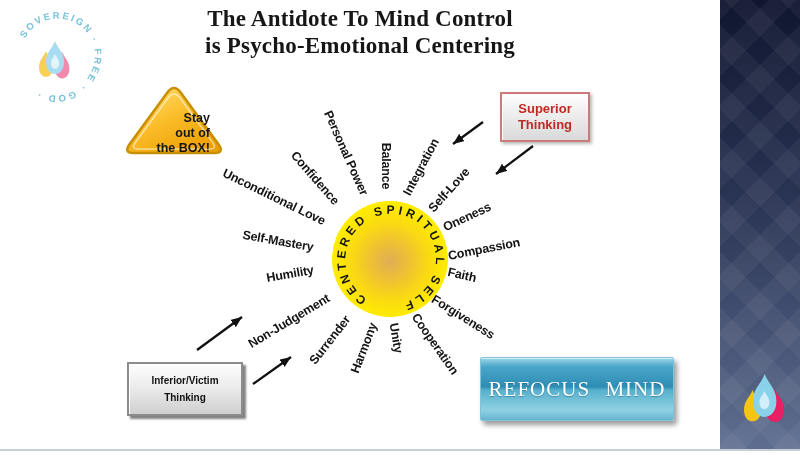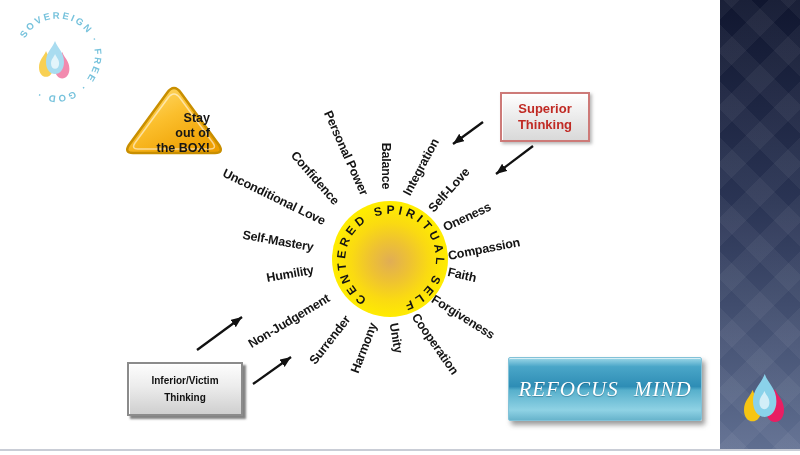--- a/index.html
+++ b/index.html
@@ -35,27 +35,26 @@
   
   .inf-box{
     position:absolute;left:127px;top:362px;width:112px;height:50px;
     border:2px solid #8b8b8b;background:linear-gradient(180deg,#fdfdfd 0%,#ececec 45%,#cfcfcf 100%);
     box-shadow:3px 3px 2px rgba(90,90,90,.75), inset 1px 1px 0 #ffffff;
     display:flex;flex-direction:column;align-items:center;justify-content:center;
     color:#111;font-weight:700;font-size:10px;line-height:17px;text-align:center;
   }
   
   .refocus{
-    position:absolute;left:508px;top:357px;width:192px;height:62px;
+    position:absolute;left:480px;top:357px;width:192px;height:62px;
     border:1px solid #82c2d8;border-radius:2px;
     background:linear-gradient(180deg,#9ed8e8 0%,#4aa6c8 14%,#2e8db5 46%,#57b0cc 52%,#8fd2e4 84%,#68b4cc 100%);
     box-shadow:3px 4px 5px rgba(90,90,90,.6), inset 0 1px 0 rgba(255,255,255,.6);
     display:flex;flex-direction:column;color:#ffffff;
     font-family:"Liberation Serif",serif;
-    font-style:italic;
   }
   .refocus .l1{flex:1.05;display:flex;align-items:center;justify-content:center;
     font-size:21px;word-spacing:9px;letter-spacing:1px;text-shadow:0 1px 1px rgba(0,60,90,.4);}
   .refocus .l2{flex:1;display:flex;align-items:flex-start;justify-content:center;
     font-size:23px;letter-spacing:.5px;text-shadow:0 1px 1px rgba(0,60,90,.35);}
   
   .tri-text{
     position:absolute;left:138px;top:111px;width:72px;text-align:right;
     color:#161616;font-weight:700;font-size:12.5px;line-height:15px;
   }
@@ -67,20 +66,24 @@
       repeating-linear-gradient(-45deg, rgba(255,255,255,.045) 0 20px, rgba(255,255,255,0) 20px 40px),
       linear-gradient(180deg,#10162f 0%, #2a3454 45%, #5f6e90 100%);
   }
   .bottom-line{position:absolute;left:0;top:449px;width:800px;height:2px;background:#c9cdd6;}
 </style>
 </head>
 <body>
 
 <div class="slide">
 
+  <div class="title">
+    <div>The Antidote To Mind Control</div>
+    <div>is Psycho-Emotional Centering</div>
+  </div>
 
   <svg class="overlay-svg" style="left:8px;top:8px;" width="100" height="100" viewBox="0 0 100 100">
     <defs>
       <path id="logoCircle" d="M17,30.5 A37,37 0 1,1 81,67.5 A37,37 0 1,1 17,30.5" fill="none"></path>
       <path id="flameShape" d="M9,0 C12,8 18,11 18,21 C18,28.5 14,33 9,33 C4,33 0,28.5 0,21 C0,11 6,8 9,0 Z"></path>
     </defs>
     <text font-size="9.5" font-weight="700" letter-spacing="2.2" fill="#76c2dc" font-family="Liberation Sans, sans-serif">
       <textPath href="#logoCircle" startOffset="0">SOVEREIGN · FREE · GOD ·</textPath>
     </text>
     <g>

